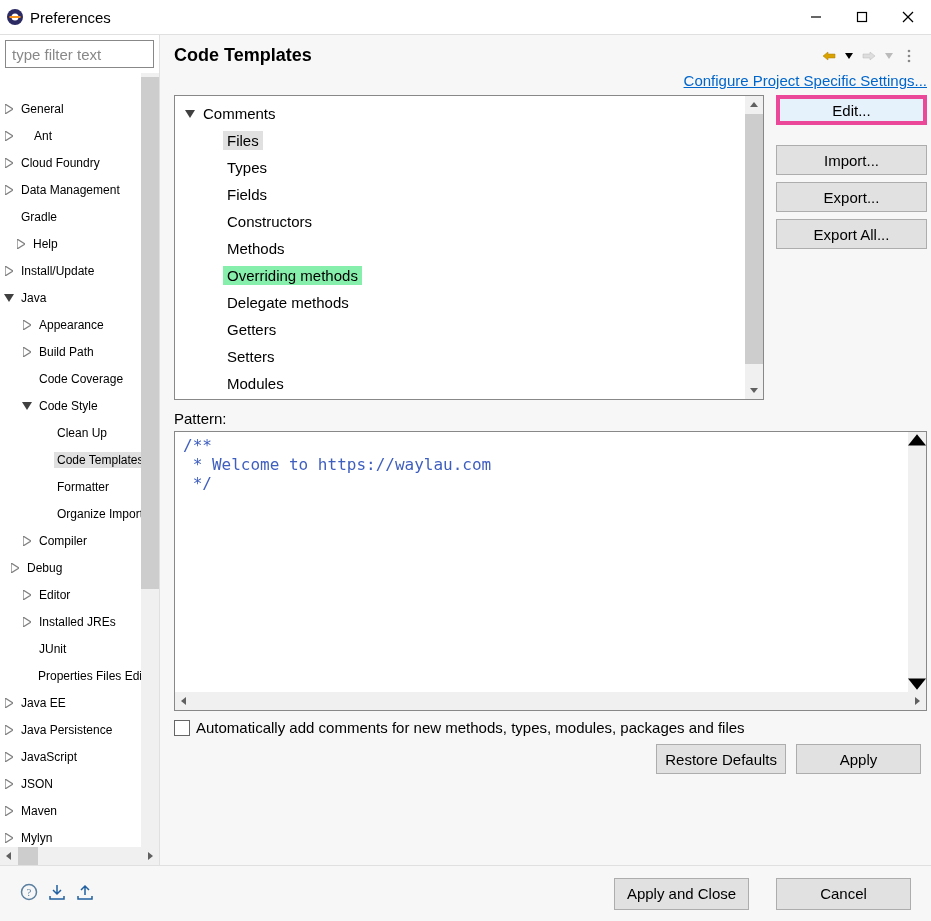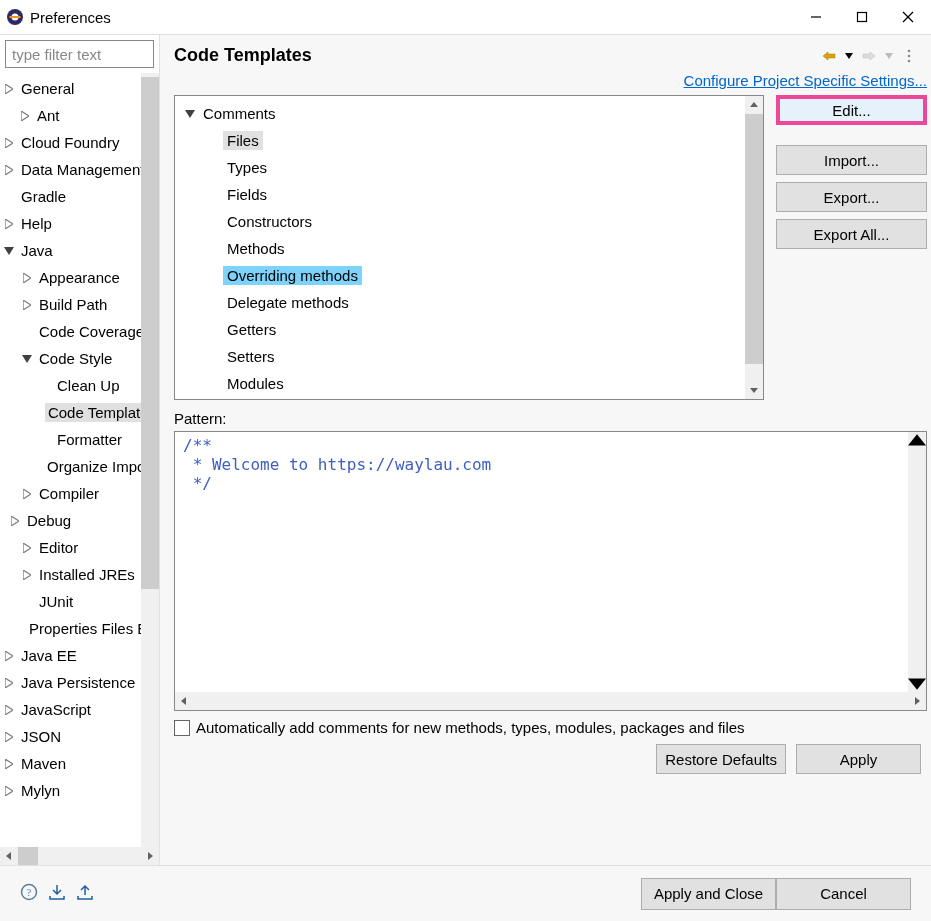--- a/index.html
+++ b/index.html
@@ -11,21 +11,21 @@
   .titlebar .title { flex:1; font-size:15px; }
   .win-controls { display:flex; height:100%; }
   .win-btn { width:46px; display:flex; align-items:center; justify-content:center; }
   .win-btn svg { width:14px; height:14px; stroke:#000; stroke-width:1.2; fill:none; }
   
   .body { flex:1; display:flex; border-top:1px solid #e0e0e0; min-height:0;}
   
   .leftpane { width:160px; display:flex; flex-direction:column; border-right:1px solid #e0e0e0; background:#fff; }
   .filter-input { margin:5px; border:1px solid #888; height:28px; padding:2px 6px; font-size:15px; color:#888; background:#fff; display:flex; align-items:center;}
   .tree-wrap { flex:1; position:relative; overflow:hidden; }
-  .tree { position:absolute; inset:0; overflow:hidden; font-size:15px; padding-top:2px;}
+  .tree { position:absolute; inset:0; overflow:hidden; font-size:12px; padding-top:2px;margin-top:20px;}
   .tree-scroll { position:absolute; top:0; right:0; width:18px; height:100%; background:#f0f0f0;}
   .tree-scroll .thumb { position:absolute; top:4px; left:0; right:0; height:512px; background:#cdcdcd;}
   .tree-row { display:flex; align-items:center; height:27px; white-space:nowrap; }
   .arrow { width:18px; display:inline-flex; justify-content:center; align-items:center; color:#606060; font-size:12px; }
   .arrow.open svg { transform:rotate(90deg); }
   .arrow svg { width:8px; height:10px; fill:#606060; }
   .arrow.blank { visibility:hidden; }
   .tree-row .lbl { padding:1px 3px; }
   .tree-row.selected .lbl { background:#e0e0e0; }
   .hscroll { height:18px; background:#f0f0f0; position:relative; }
@@ -47,42 +47,42 @@
   .template-tree { border:1px solid #888; background:#fff; width:590px; height:305px; position:relative; overflow:hidden;}
   .tt-scroll { position:absolute; right:0; top:0; bottom:0; width:18px; background:#f0f0f0;}
   .tt-scroll .up,.tt-scroll .dn{position:absolute;left:0;right:0;height:18px;display:flex;align-items:center;justify-content:center;}
   .tt-scroll .up{top:0}.tt-scroll .dn{bottom:0}
   .tt-scroll .thumb{position:absolute;left:0;right:0;top:18px;height:250px;background:#cdcdcd;}
   .tt-scroll svg{width:8px;height:8px;fill:#606060;}
   .tt-body{padding:4px 0;}
   .tt-row { display:flex; align-items:center; height:27px; padding-left:6px;}
   .tt-row .lbl { padding:1px 4px; }
   .tt-row.sel .lbl { background:#e0e0e0; }
-  .tt-row.hov .lbl { background:#7dd3fc;text-align:right; }
+  .tt-row.hov .lbl { background:#86efac;text-align:right; }
   .sidebtns { display:flex; flex-direction:column; gap:7px; flex:1;}
   .btn { border:1px solid #adadad; background:#e1e1e1; height:30px; font-size:15px; display:flex; align-items:center; justify-content:center; padding:0 8px; min-width:125px;}
   .btn.focus { border:4px solid #ec4899; background:#e5f1fb; }
   .pattern-lbl { margin-top:10px; margin-bottom:4px;}
   .pattern-box { border:1px solid #888; background:#fff; height:280px; position:relative; width:100%;}
   .pattern-text { font-family: Consolas, monospace; font-size:16px; color:#3f5fbf; padding:4px 8px; white-space:pre; }
   .pattern-hscroll{position:absolute;left:0;right:0;bottom:0;height:18px;background:#f0f0f0;}
   .pattern-hscroll .l,.pattern-hscroll .r{position:absolute;top:0;width:18px;height:18px;display:flex;align-items:center;justify-content:center;}
   .pattern-hscroll .l{left:0}.pattern-hscroll .r{right:0}
   .pattern-hscroll svg{width:8px;height:8px;fill:#606060;}
   .pattern-vscroll{position:absolute;right:0;top:0;bottom:18px;width:18px;background:#f0f0f0;}
   .pattern-vscroll .u,.pattern-vscroll .d{position:absolute;left:0;right:0;height:18px;display:flex;align-items:center;justify-content:center;}
   .pattern-vscroll .u{top:0}.pattern-vscroll .d{bottom:0}
   .checkrow { display:flex; align-items:center; margin-top:8px; gap:6px;}
   .checkbox { width:16px; height:16px; border:1px solid #666; background:#fff;}
   .bottom-btns { display:flex; justify-content:flex-end; gap:10px; margin-top:8px; padding-right:6px;}
   
   .footer { height:56px; border-top:1px solid #e0e0e0; display:flex; align-items:center; padding:0 20px; background:#f7f7f7;}
   .footer-icons { display:flex; gap:10px; flex:1; align-items:center;}
   .footer-icons svg { width:18px; height:18px; }
-  .footer-btns { display:flex; gap:0; }
+  .footer-btns { display:flex; gap:27px; }
   .footer .btn { min-width:135px; height:32px;}
 </style>
 </head>
 <body>
 
 <div class="window">
 
   <div class="titlebar">
     <span class="icon">
       <svg viewBox="0 0 18 18">
@@ -119,21 +119,21 @@
       <div class="tree-wrap">
         <div class="tree" id="nav-tree">
             <div class="tree-row" style="padding-left: 0px;">
               <span class="arrow">
                 <svg viewBox="0 0 8 10">
                   <polygon points="0,0 8,5 0,10" fill="none" stroke="#808080" stroke-width="1.3"></polygon>
                 </svg>
               </span>
               <span class="lbl">General</span>
             </div>
-            <div class="tree-row" style="padding-left: 16px;">
+            <div class="tree-row" style="padding-left: 0px; gap: 13px;">
               <span class="arrow">
                 <svg viewBox="0 0 8 10">
                   <polygon points="0,0 8,5 0,10" fill="none" stroke="#808080" stroke-width="1.3"></polygon>
                 </svg>
               </span>
               <span class="lbl">Ant</span>
             </div>
             <div class="tree-row" style="padding-left: 0px;">
               <span class="arrow">
                 <svg viewBox="0 0 8 10">
@@ -151,27 +151,35 @@
               <span class="lbl">Data Management</span>
             </div>
             <div class="tree-row" style="padding-left: 0px;">
               <span class="arrow blank">
                 <svg viewBox="0 0 8 10">
                   <polygon points="0,0 8,5 0,10" fill="none" stroke="#808080" stroke-width="1.3"></polygon>
                 </svg>
               </span>
               <span class="lbl">Gradle</span>
             </div>
-            <div class="tree-row" style="padding-left: 0px;">
+            <div class="tree-row" style="padding-left: 12px;">
               <span class="arrow">
                 <svg viewBox="0 0 8 10">
                   <polygon points="0,0 8,5 0,10" fill="none" stroke="#808080" stroke-width="1.3"></polygon>
                 </svg>
               </span>
               <span class="lbl">Help</span>
+            </div>
+            <div class="tree-row" style="padding-left: 0px;">
+              <span class="arrow">
+                <svg viewBox="0 0 8 10">
+                  <polygon points="0,0 8,5 0,10" fill="none" stroke="#808080" stroke-width="1.3"></polygon>
+                </svg>
+              </span>
+              <span class="lbl">Install/Update</span>
             </div>
             <div class="tree-row" style="padding-left: 0px;">
               <span class="arrow open">
                 <svg viewBox="0 0 8 10">
                   <polygon points="0,0 8,5 0,10" fill="#404040"></polygon>
                 </svg>
               </span>
               <span class="lbl">Java</span>
             </div>
             <div class="tree-row" style="padding-left: 18px;">

